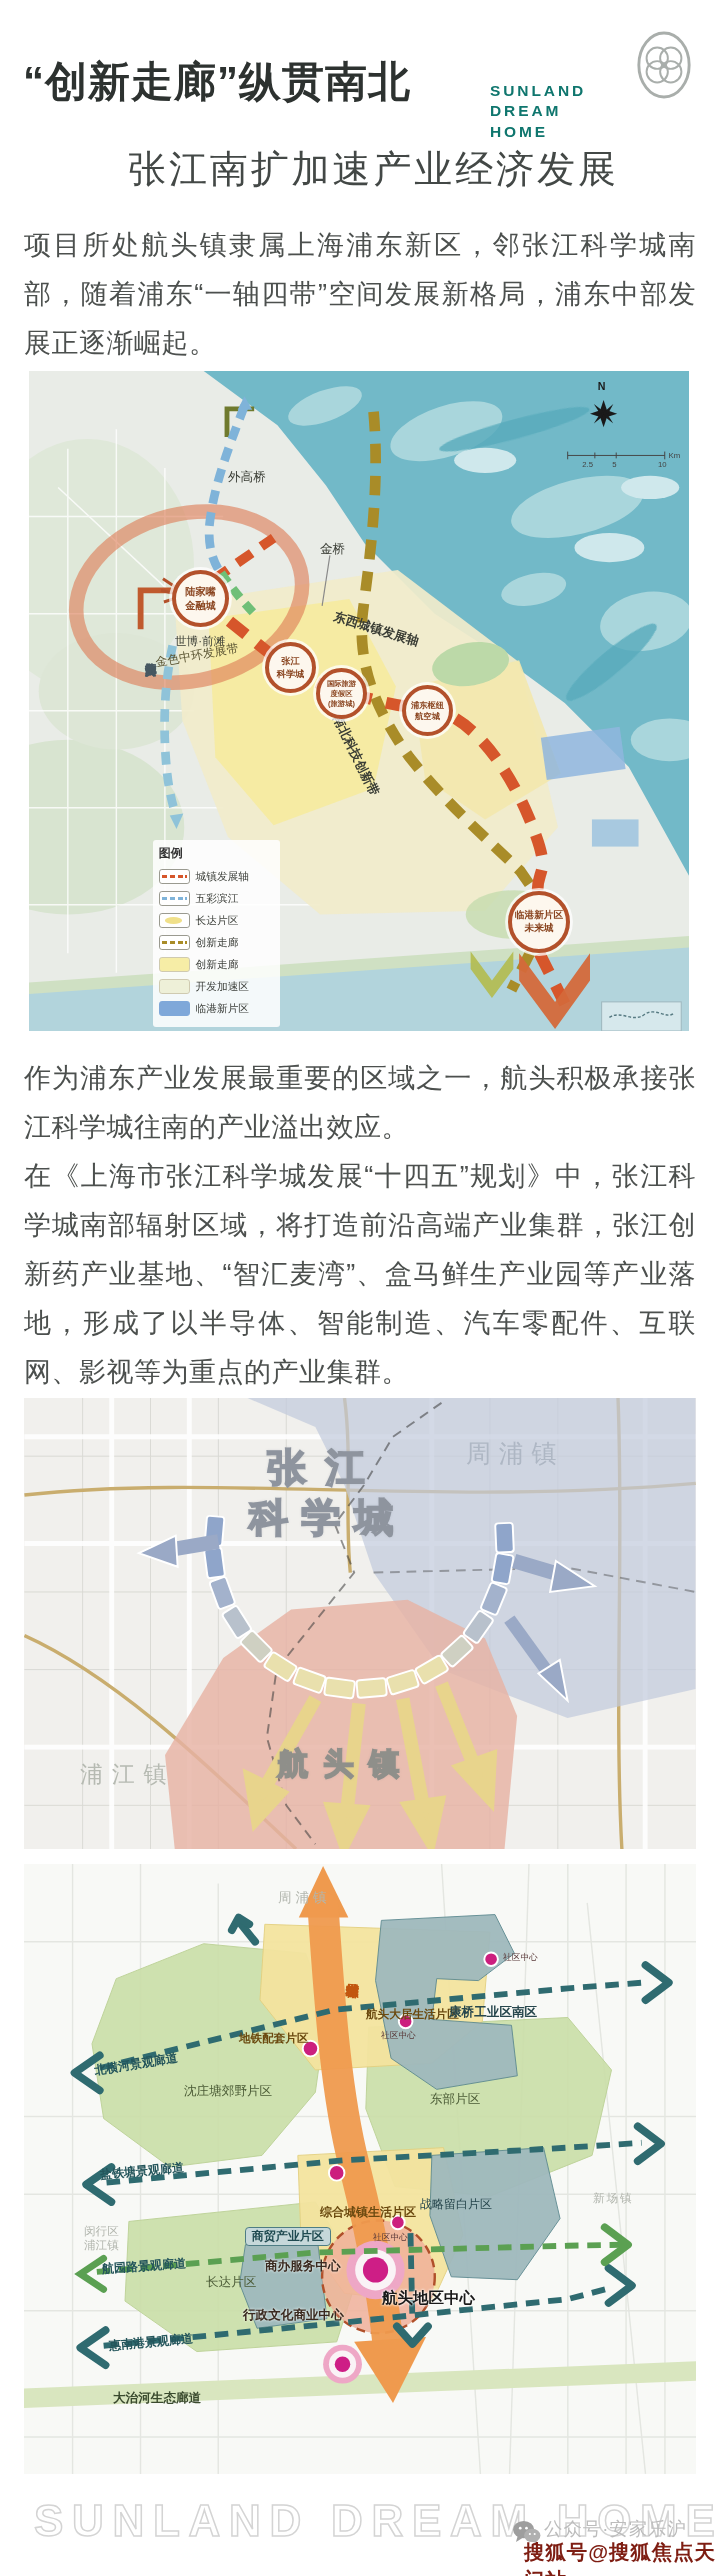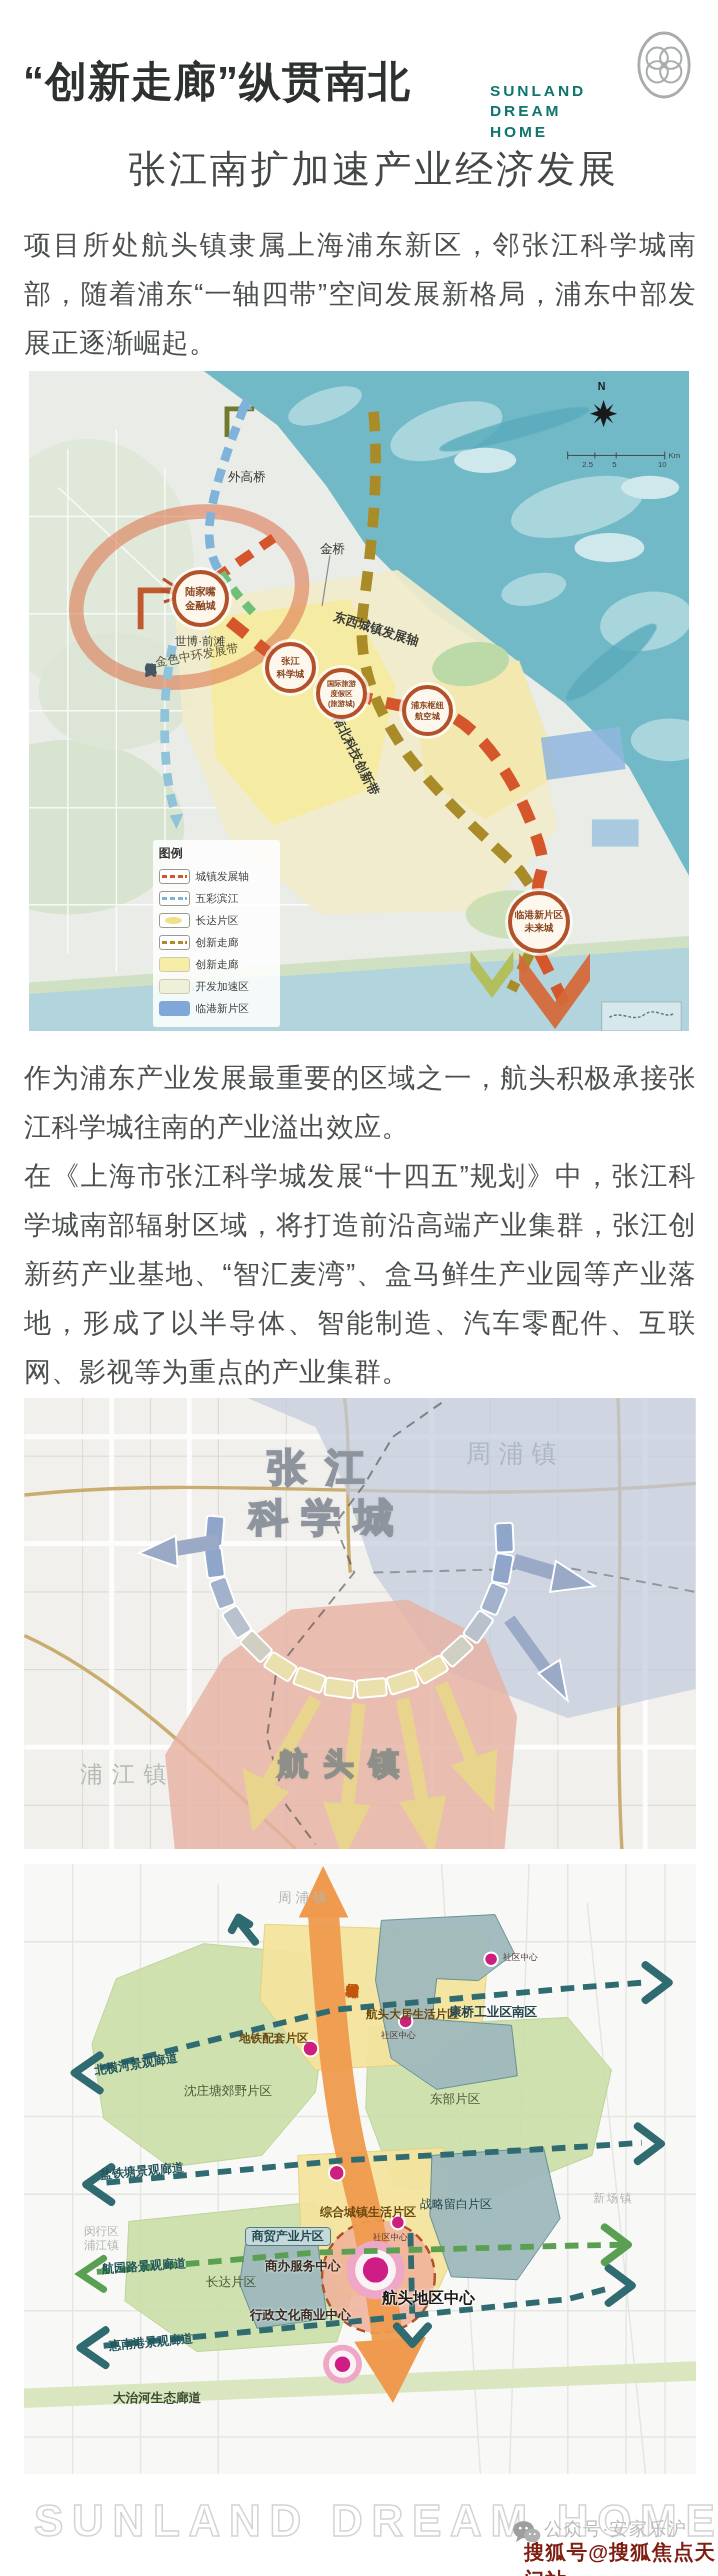--- a/index.html
+++ b/index.html
@@ -426,21 +426,21 @@
     <div class="lbl" style="left:70px;top:194px;transform:rotate(-9deg);font-weight:700;color:#24555b;">北横河景观廊道</div>
     <div class="lbl" style="left:160px;top:221px;font-size:12.6px;color:#4a5a35;">沈庄塘郊野片区</div>
     <div class="lbl" style="left:406px;top:229px;font-size:12.6px;color:#4a5a35;">东部片区</div>
     <div class="lbl vtext" style="left:313px;top:109px;height:209px;transform:rotate(5deg);font-size:13px;font-weight:700;color:#c2570f;">城镇综合发展轴</div>
     <div class="lbl" style="left:76px;top:301px;transform:rotate(-5deg);font-weight:700;color:#24555b;">盐铁塘景观廊道</div>
     <div class="lbl" style="left:296px;top:342px;font-size:12px;font-weight:700;color:#6b4a10;">综合城镇生活片区</div>
     <div class="lbl" style="left:396px;top:334px;font-size:12px;font-weight:400;color:#27474d;">战略留白片区</div>
     <div class="lbl" style="left:221px;top:363px;font-size:12px;font-weight:700;color:#1f4a50;background:#c6d8da;border:1.5px solid #4e7d84;border-radius:3.9px;padding:1.9px 5.8px;">商贸产业片区</div>
     <div class="lbl" style="left:241px;top:396px;font-size:12.6px;font-weight:700;color:#3a2a20;text-shadow:0 0 2.9px #fff;">商办服务中心</div>
     <div class="lbl" style="left:330px;top:425px;font-size:15.5px;font-weight:800;color:#1a1a1a;text-shadow:0 0 2.9px #fff,0 0 2.9px #fff;margin-left:28px;">航头地区中心</div>
-    <div class="lbl" style="left:219px;top:445px;font-size:12.6px;font-weight:700;color:#3a2a20;text-shadow:0 0 2.9px #fff;margin-left:7px;">行政文化商业中心</div>
+    <div class="lbl" style="left:219px;top:445px;font-size:12.6px;font-weight:700;color:#3a2a20;text-shadow:0 0 2.9px #fff;">行政文化商业中心</div>
     <div class="lbl" style="left:182px;top:412px;font-size:12.6px;color:#4a5a35;">长达片区</div>
     <div class="lbl" style="left:78px;top:396px;transform:rotate(-4deg);font-weight:700;color:#24555b;">航园路景观廊道</div>
     <div class="lbl" style="left:85px;top:472px;transform:rotate(-5deg);font-weight:700;color:#24555b;">惠南港景观廊道</div>
     <div class="lbl" style="left:89px;top:528px;font-size:12.6px;font-weight:700;color:#3a4a2e;">大治河生态廊道</div>
     <div class="lbl lbl-faint" style="left:60px;top:361px;font-size:11.6px;text-align:right;">闵行区</div>
     <div class="lbl lbl-faint" style="left:60px;top:375px;font-size:11.6px;">浦江镇</div>
     <div class="lbl lbl-faint" style="left:569px;top:328px;font-size:11.6px;letter-spacing:1.9px;">新场镇</div>
   </div>
 
   <div class="abs watermark">SUNLAND DREAM HOME</div>

